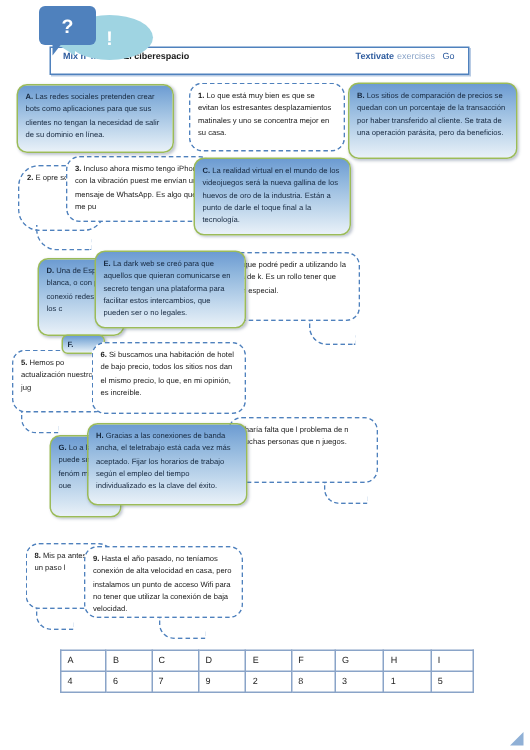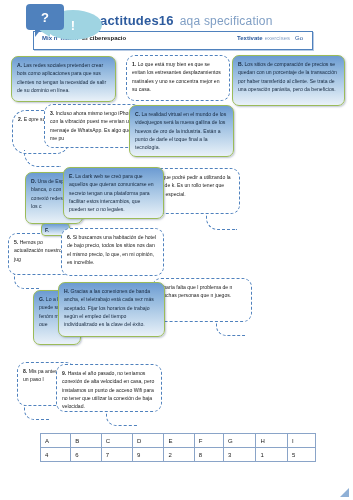--- a/index.html
+++ b/index.html
@@ -136,23 +136,20 @@
 </head>
 <body>
 
 <div class="page">
 
   <div class="speech-square">
     <span>?</span>
   </div>
   <div class="speech-oval">
     <span>!</span>
-  </div>
-  <div class="title">
-    <span>actitudes16</span><span class="sub">aqa specification</span>
   </div>
 
   <div class="navbar">
     <div class="nav-left">
       <span>Mix n' match</span><span class="plain">El ciberespacio</span>
     </div>
     <div class="nav-right">
       <span>Textivate</span><span class="grey">exercises</span><span class="go">Go</span>
     </div>
   </div>

